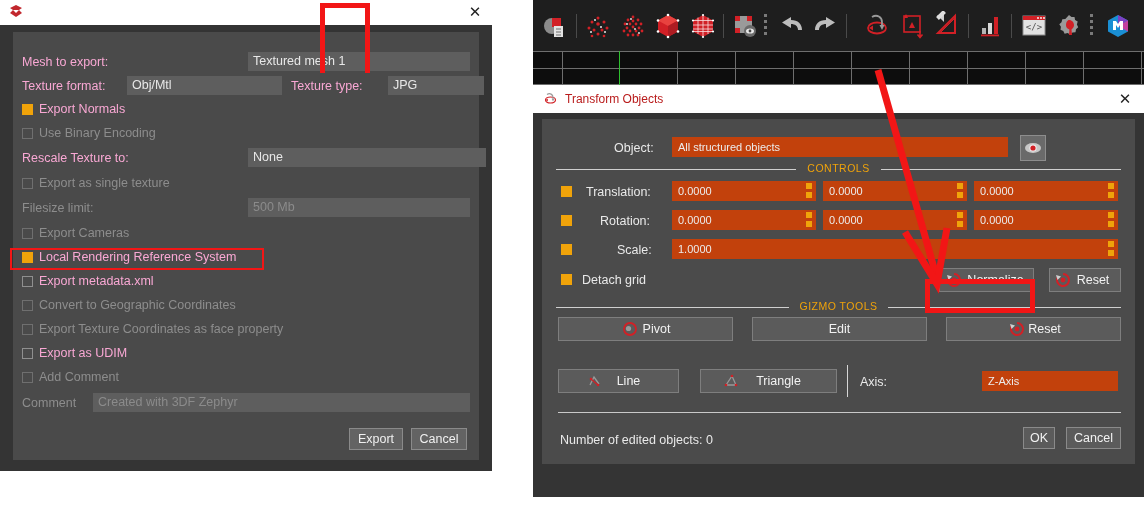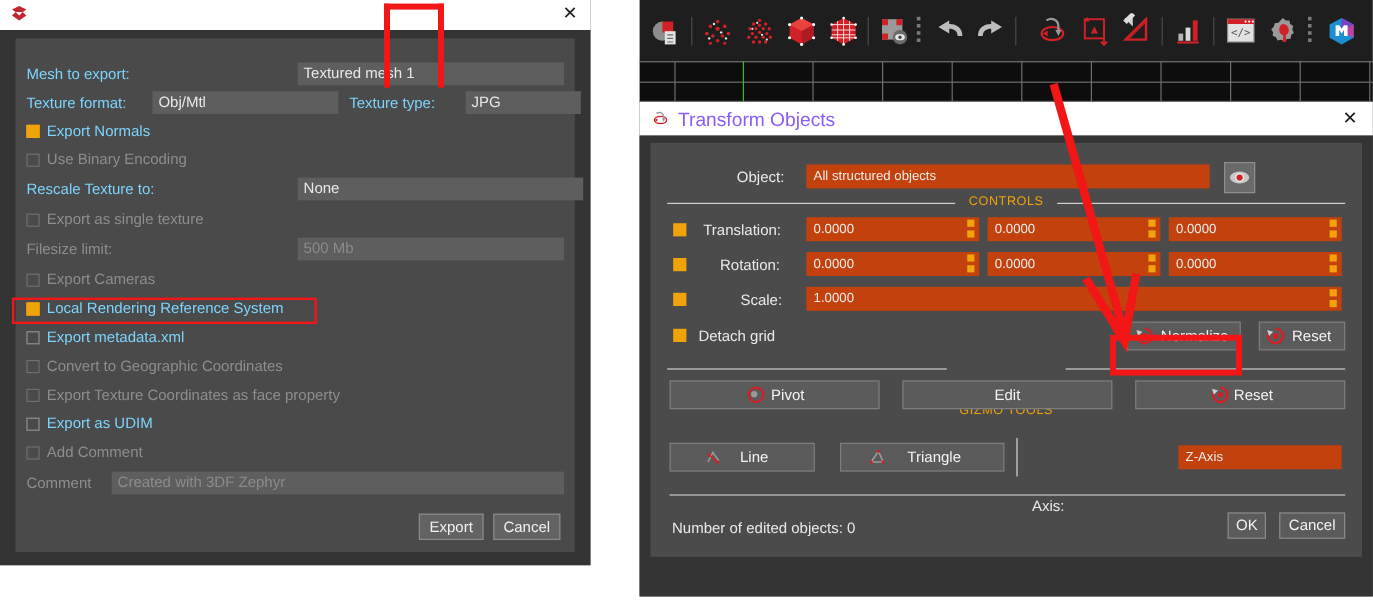--- a/index.html
+++ b/index.html
@@ -13,21 +13,21 @@
      background:#ffffff;}
   #left-title-icon{position:absolute;left:8px;top:4px;width:16px;height:16px;}
   #left-title-text{position:absolute;left:30px;top:4px;font-size:12px;color:#1a1a1a;
      white-space:nowrap;margin-top:32px;}
   #left-close{position:absolute;right:8px;top:3px;width:18px;height:18px;
      color:#222;font-size:15px;line-height:18px;text-align:center;cursor:pointer;}
 
   #left-body{position:absolute;left:0;top:25px;width:492px;height:446px;background:#343434;}
   #left-panel{position:absolute;left:13px;top:7px;width:466px;height:428px;
      background:#4a4a4a;}
-  .llabel{font-size:12.5px;color:#7dd3fc;white-space:nowrap;line-height:20px;}
+  .llabel{font-size:12.5px;color:#f9a8d4;white-space:nowrap;line-height:20px;}
   .llabel.dim{color:#8d8d8d;}
   .lfield{position:absolute;height:19px;background:#5e5e5e;color:#e8e8e8;
      font-size:12.5px;line-height:19px;padding-left:5px;box-sizing:border-box;
      white-space:nowrap;overflow:hidden;}
   .lfield.dim{color:#8b8b8b;}
 
   .cbox{position:absolute;width:11px;height:11px;box-sizing:border-box;}
   .cbox.on{background:#f0a30a;border:1px solid #f0a30a;}
   .cbox.off{background:transparent;border:1px solid #8f8f8f;}
   .cbox.off.dim{border-color:#6f6f6f;}
@@ -52,21 +52,21 @@
   .tbsep{position:absolute;top:14px;width:1px;height:24px;background:#4a4a4a;}
   .tbdots{position:absolute;top:14px;width:3px;height:24px;cursor:pointer;}
   .tbdots i{display:block;width:3px;height:3px;background:#7a7a7a;margin-bottom:3px;}
 
   #hl-tool{position:absolute;left:320px;top:3px;width:50px;height:70px;
      border:5px solid #f21616;border-bottom:none;box-sizing:border-box;pointer-events:none;}
 
   #dlg{position:absolute;left:0;top:85px;width:611px;height:412px;background:#343434;}
   #dlg-title{position:absolute;left:0;top:0;width:611px;height:28px;background:#ffffff;}
   #dlg-title-icon{position:absolute;left:10px;top:6px;width:16px;height:16px;}
-  #dlg-title-text{position:absolute;left:32px;top:7px;font-size:16px;color:#8b5cf6;}
+  #dlg-title-text{position:absolute;left:32px;top:7px;font-size:12px;color:#b91c1c;}
   #dlg-close{position:absolute;right:10px;top:5px;width:18px;height:18px;color:#222;
      font-size:15px;line-height:18px;text-align:center;cursor:pointer;}
 
   #dlg-body{position:absolute;left:0;top:28px;width:611px;height:384px;background:#343434;}
   #dlg-panel{position:absolute;left:9px;top:6px;width:593px;height:345px;background:#4b4b4b;}
 
   .rlabel{position:absolute;font-size:12.5px;color:#e9e9e9;line-height:18px;white-space:nowrap;}
   .rfield{position:absolute;height:20px;background:#c2410c;color:#ececec;font-size:11px;
      line-height:20px;padding-left:6px;box-sizing:border-box;white-space:nowrap;overflow:hidden;}
   .spin{position:absolute;width:14px;height:20px;}
@@ -467,21 +467,21 @@
             <path d="M8 2 A6 6 0 1 1 2.6 5.4" fill="none" stroke="#d12026" stroke-width="2"></path>
             <path d="M1 3 L6 4.5 L2.5 8 Z" fill="#cfcfcf"></path>
             <circle cx="8" cy="8" r="2.4" fill="#d12026"></circle>
           </svg>
           <span class="tx" style="padding-left:16px;">Reset</span>
         </div>
 
         <div class="sect" style="left:14px;top:181px;width:565px;">
           <div class="line" style="left:0;width:233px;"></div>
           <div class="line" style="left:332px;width:233px;"></div>
-          <div class="txt" style="left:238px;width:89px;margin-top:36px;">GIZMO TOOLS</div>
+          <div class="txt" style="left:238px;width:89px;">GIZMO TOOLS</div>
         </div>
 
         <div class="rbtn" style="left:16px;top:198px;width:175px;">
           <svg class="ico" style="left:63px;" viewBox="0 0 16 16">
             <circle cx="8" cy="8" r="6" fill="none" stroke="#d12026" stroke-width="1.8"></circle>
             <circle cx="6.5" cy="7.5" r="2.6" fill="#9a9a9a"></circle>
           </svg>
           <span class="tx" style="padding-left:22px;">Pivot</span>
         </div>
         <div class="rbtn" style="left:210px;top:198px;width:175px;">
@@ -509,21 +509,21 @@
         <div class="rbtn" style="left:158px;top:250px;width:137px;">
           <svg class="ico" style="left:22px;" viewBox="0 0 16 16">
             <path d="M3 12 L9 3 L13 12 Z" fill="none" stroke="#9a9a9a" stroke-width="1.3"></path>
             <circle cx="3" cy="12" r="1.3" fill="#d12026"></circle>
               <circle cx="9" cy="3" r="1.3" fill="#d12026"></circle>
               <circle cx="13" cy="12" r="1.3" fill="#d12026"></circle>
           </svg>
           <span class="tx" style="padding-left:20px;">Triangle</span>
         </div>
         <div class="vdiv" style="left:305px;top:246px;height:32px;"></div>
-        <div class="rlabel" style="left:318px;top:254px;margin-top:40px;">Axis:</div>
+        <div class="rlabel" style="left:318px;top:254px;">Axis:</div>
         <div class="rfield" style="left:440px;top:252px;width:136px;">Z-Axis</div>
 
         <div class="divline" style="left:16px;top:293px;width:563px;"></div>
 
         <div class="rlabel" style="left:18px;top:312px;">Number of edited objects: 0</div>
         <div class="plainbtn" style="left:481px;top:308px;width:32px;">OK</div>
         <div class="plainbtn" style="left:524px;top:308px;width:55px;">Cancel</div>
       </div>
     </div>
   </div>

